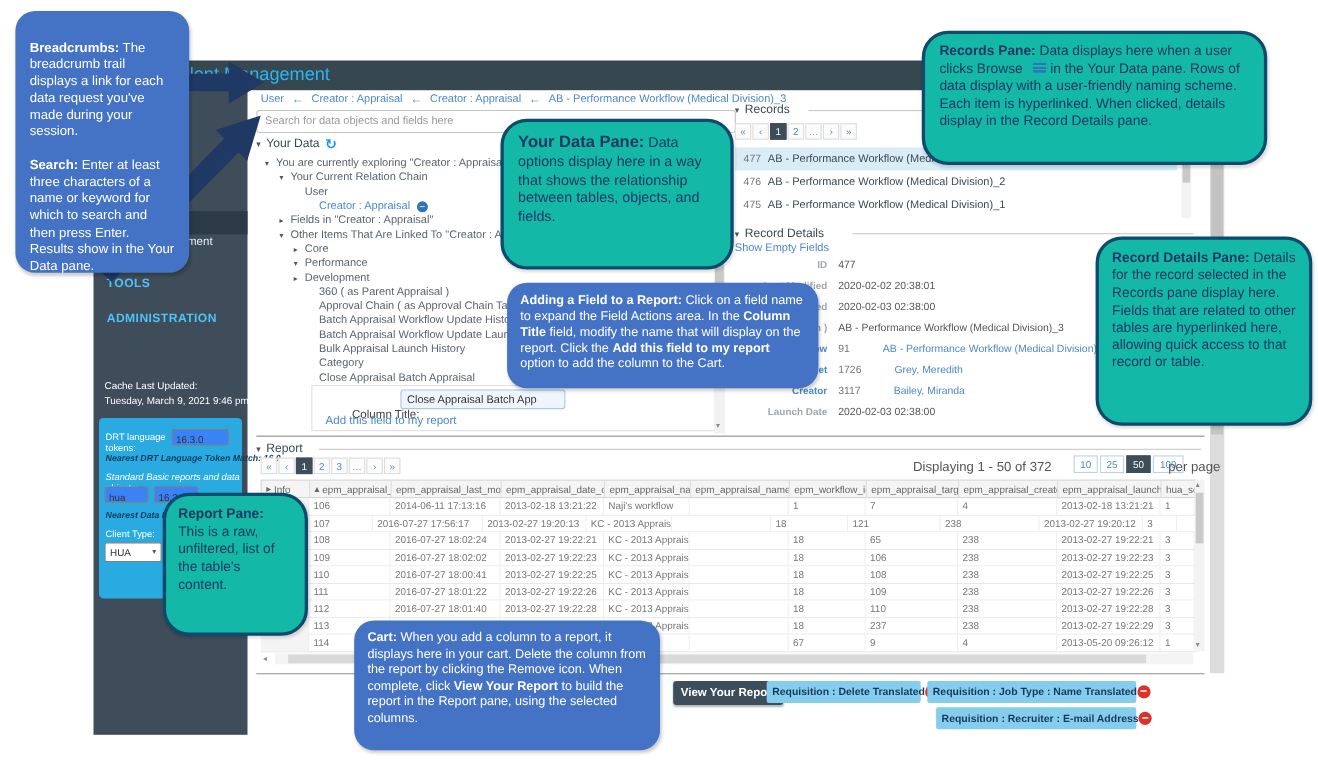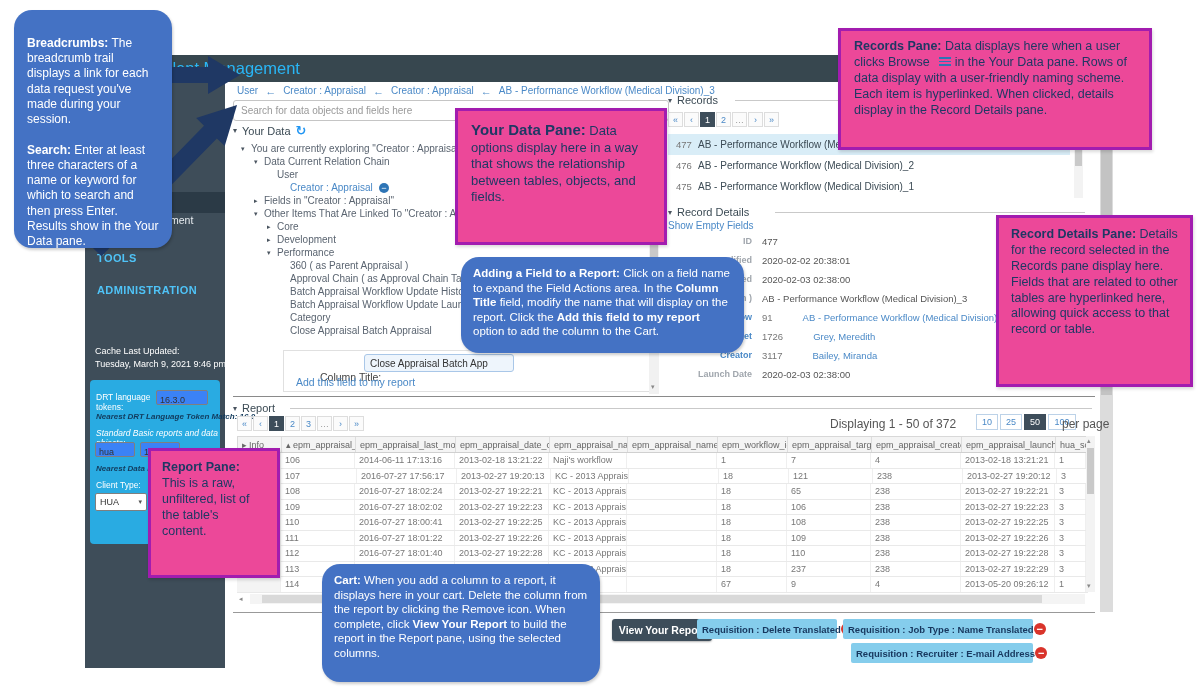--- a/index.html
+++ b/index.html
@@ -94,21 +94,21 @@
 
   .divider{background:#8a8a8a;height:1px;z-index:2;}
 
   
   .view-btn{left:612px;top:619px;width:100px;height:22px;background:#3d4d5a;border-radius:3px;color:#fff;font-size:10.5px;font-weight:bold;display:flex;align-items:center;justify-content:center;z-index:2;box-shadow:0 1px 2px rgba(0,0,0,.3);}
   .chip{position:absolute;height:20px;background:#85cdec;border-radius:2px;display:flex;align-items:center;justify-content:space-between;padding:0 5px;font-size:9.5px;font-weight:bold;color:#17375e;z-index:2;white-space:nowrap;}
 
   
   .co{position:absolute;z-index:10;line-height:1.27;}
   .co.blue{background:#4472c4;border-radius:18px;color:#fff;box-shadow:1px 2px 3px rgba(0,0,0,.2);}
-  .co.orange{background:#ec4899;border:3px solid #a21caf;border-radius:0;color:#1f3864;box-shadow:1px 2px 3px rgba(0,0,0,.15);}
+  .co.orange{background:#14b8a6;border:3px solid #0c4a6e;border-radius:24px;color:#1f3864;box-shadow:1px 2px 3px rgba(0,0,0,.15);}
   .co b{font-weight:bold;}
   .arrows{position:absolute;left:0;top:0;z-index:6;}
 </style>
 </head>
 <body>
 
 <div class="canvas">
 
   <div class="abs app-header"></div>
   <div class="abs app-title">Talent Management</div>
@@ -156,21 +156,21 @@
     <span class="refresh">↻</span>
   </div>
   <div class="abs tree" id="tree">
       <div class="tree-row" style="padding-left: 4px;">
         <span class="g">▾</span>
         <span class="t">You are currently exploring "Creator : Appraisal"</span>
         <span class="browse-ic"></span>
       </div>
       <div class="tree-row" style="padding-left: 17px;">
         <span class="g">▾</span>
-        <span class="t">Data Current Relation Chain</span>
+        <span class="t">Your Current Relation Chain</span>
       </div>
       <div class="tree-row" style="padding-left: 30px;">
         <span class="g"></span>
         <span class="t">User</span>
       </div>
       <div class="tree-row blue" style="padding-left: 43px;">
         <span class="g"></span>
         <span class="t">Creator : Appraisal</span>
         <span class="minus-b">−</span>
       </div>
@@ -180,42 +180,46 @@
       </div>
       <div class="tree-row" style="padding-left: 17px;">
         <span class="g">▾</span>
         <span class="t">Other Items That Are Linked To "Creator : Appraisal"</span>
       </div>
       <div class="tree-row" style="padding-left: 30px;">
         <span class="g">▸</span>
         <span class="t">Core</span>
       </div>
       <div class="tree-row" style="padding-left: 30px;">
+        <span class="g">▾</span>
+        <span class="t">Performance</span>
+      </div>
+      <div class="tree-row" style="padding-left: 30px;">
         <span class="g">▸</span>
         <span class="t">Development</span>
       </div>
-      <div class="tree-row" style="padding-left: 30px;">
-        <span class="g">▾</span>
-        <span class="t">Performance</span>
-      </div>
       <div class="tree-row" style="padding-left: 43px;">
         <span class="g"></span>
         <span class="t">360 ( as Parent Appraisal )</span>
       </div>
       <div class="tree-row" style="padding-left: 43px;">
         <span class="g"></span>
         <span class="t">Approval Chain ( as Approval Chain Target )</span>
       </div>
       <div class="tree-row" style="padding-left: 43px;">
         <span class="g"></span>
         <span class="t">Batch Appraisal Workflow Update History</span>
       </div>
       <div class="tree-row" style="padding-left: 43px;">
         <span class="g"></span>
         <span class="t">Batch Appraisal Workflow Update Launched</span>
+      </div>
+      <div class="tree-row" style="padding-left: 43px;">
+        <span class="g"></span>
+        <span class="t">Bulk Appraisal Launch History</span>
       </div>
       <div class="tree-row" style="padding-left: 43px;">
         <span class="g"></span>
         <span class="t">Category</span>
       </div>
       <div class="tree-row" style="padding-left: 43px;">
         <span class="g"></span>
         <span class="t">Close Appraisal Batch Appraisal</span>
       </div>
     </div>
@@ -374,21 +378,21 @@
         <div class="dc" style="width: 78px;">Naji's workflow</div>
         <div class="dc" style="width: 90px;"></div>
         <div class="dc" style="width: 70px;">1</div>
         <div class="dc" style="width: 84px;">7</div>
         <div class="dc" style="width: 90px;">4</div>
         <div class="dc" style="width: 94px;">2013-02-18 13:21:21</div>
         <div class="dc" style="width: 31px;">1</div>
       </div>
       <div class="drow">
         <div class="dc info" style="width: 44px;"></div>
-        <div class="dc" style="width: 76px;">107</div>
+        <div class="dc" style="width: 58px;">107</div>
         <div class="dc" style="width: 100px;">2016-07-27 17:56:17</div>
         <div class="dc" style="width: 94px;">2013-02-27 19:20:13</div>
         <div class="dc" style="width: 78px;">KC - 2013 Appraisal</div>
         <div class="dc" style="width: 90px;"></div>
         <div class="dc" style="width: 70px;">18</div>
         <div class="dc" style="width: 84px;">121</div>
         <div class="dc" style="width: 90px;">238</div>
         <div class="dc" style="width: 94px;">2013-02-27 19:20:12</div>
         <div class="dc" style="width: 31px;">3</div>
       </div>

